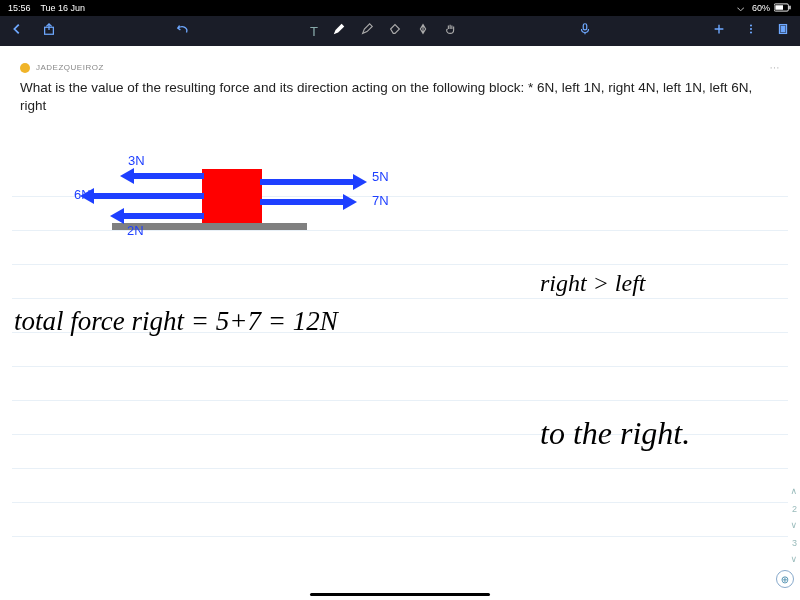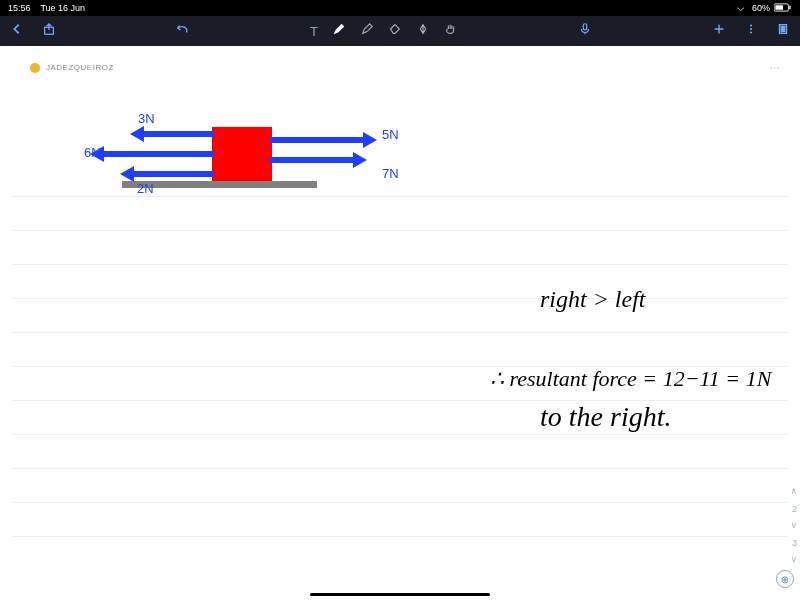--- a/index.html
+++ b/index.html
@@ -4,21 +4,21 @@
 <style>
   * { margin: 0; padding: 0; box-sizing: border-box; }
   html, body { width: 800px; height: 600px; overflow: hidden; font-family: -apple-system, Helvetica, Arial, sans-serif; }
   .statusbar { height: 16px; background: #000; color: #fff; display: flex; justify-content: space-between; align-items: center; font-size: 9px; padding: 0 8px; }
   .statusbar .right { display: flex; align-items: center; gap: 4px; }
   .toolbar { height: 30px; background: #1a1d28; display: flex; align-items: center; padding: 0 10px; gap: 18px; color: #6ea8ff; }
   .toolbar .spacer { flex: 1; }
   .toolbar .center { display: flex; gap: 14px; align-items: center; color: #ccc; }
   .toolbar .center .active { color: #fff; }
   .toolbar svg, .toolbar .glyph { width: 14px; height: 14px; display: inline-block; }
-  .page { background: #fff; height: 554px; position: relative; padding: 10px 12px 0 22px; }
+  .page { background: #fff; height: 554px; position: relative; padding: 10px 12px 0 12px; }
   .card { border-radius: 4px; padding: 6px 8px 10px 8px; }
   .author { display: flex; align-items: center; gap: 6px; font-size: 8px; color: #888; letter-spacing: 0.5px; }
   .author .dot { width: 10px; height: 10px; border-radius: 50%; background: #f0b429; display:inline-block; }
   .dots3 { margin-left: auto; color: #bbb; font-size: 10px; }
   .question { font-size: 13.5px; color: #222; margin-top: 6px; line-height: 1.35; }
   .diagram { margin: 22px 16px 0 40px; position: relative; width: 330px; height: 90px; }
   .ground { position: absolute; left: 60px; top: 76px; width: 195px; height: 7px; background: #808080; }
   .block { position: absolute; left: 150px; top: 22px; width: 60px; height: 54px; background: #ff0000; }
   .arrow { position: absolute; height: 6px; background: #1e3fff; }
   .arrow::after { content: ""; position: absolute; top: -5px; width: 0; height: 0; border-top: 8px solid transparent; border-bottom: 8px solid transparent; }
@@ -157,40 +157,41 @@
   <div class="line" style="top:422px"></div>
   <div class="line" style="top:456px"></div>
   <div class="line" style="top:490px"></div>
 
   <div class="card">
     <div class="author">
       <span class="dot"></span>
       <span>JADEZQUEIROZ</span>
       <span class="dots3">⋯</span>
     </div>
+    <div class="question">What is the value of the resulting force and its direction acting on the following block: * 6N, left 1N, right 4N, left 1N, left 6N, right</div>
   </div>
 
   <div class="diagram">
     <div class="block"></div>
     <div class="ground"></div>
     <div class="arrow left a3n"></div>
     <div class="arrow left a6n"></div>
     <div class="arrow left a2n"></div>
     <div class="arrow right a5n"></div>
     <div class="arrow right a7n"></div>
     <span class="dlabel" style="left:76px; top:6px">3N</span>
     <span class="dlabel" style="left:22px; top:40px">6N</span>
     <span class="dlabel" style="left:75px; top:76px">2N</span>
     <span class="dlabel" style="left:320px; top:22px">5N</span>
-    <span class="dlabel" style="left:320px; top:61px">7N</span>
-  </div>
-
-  <div class="hand" style="left:540px; top:240px; font-size:24px">right &gt; left</div>
-  <div class="hand" style="left:490px; top:320px; font-size:22px">∴ resultant force = 12−11 = 1N</div>
-  <div class="hand" style="left:540px; top:355px; font-size:28px">to the right.</div>
+    <span class="dlabel" style="left:320px; top:46px">7N</span>
+  </div>
+
+  <div class="hand" style="left:14px; top:260px; font-size:27px">total force right = 5+7 = 12N</div>
+  <div class="hand" style="left:540px; top:224px; font-size:24px">right &gt; left</div>
+  <div class="hand" style="left:540px; top:369px; font-size:32px">to the right.</div>
 
   <span class="sidebadge" style="top:440px">∧</span>
   <span class="sidebadge" style="top:458px">2</span>
   <span class="sidebadge" style="top:474px">∨</span>
   <span class="sidebadge" style="top:492px">3</span>
   <span class="sidebadge" style="top:508px">∨</span>
 
   <div class="zoombtn">
     <span>⊕</span>
   </div>

